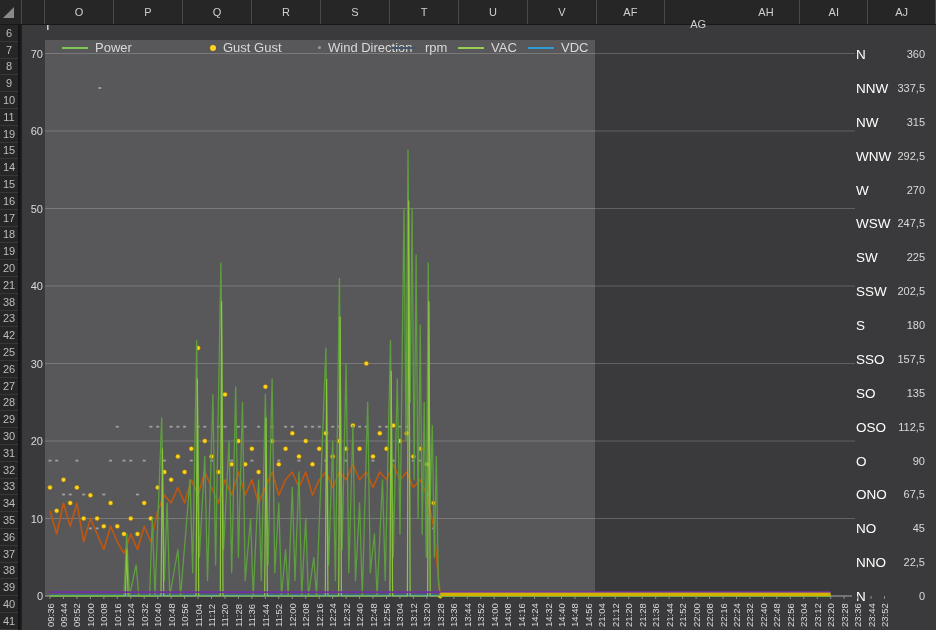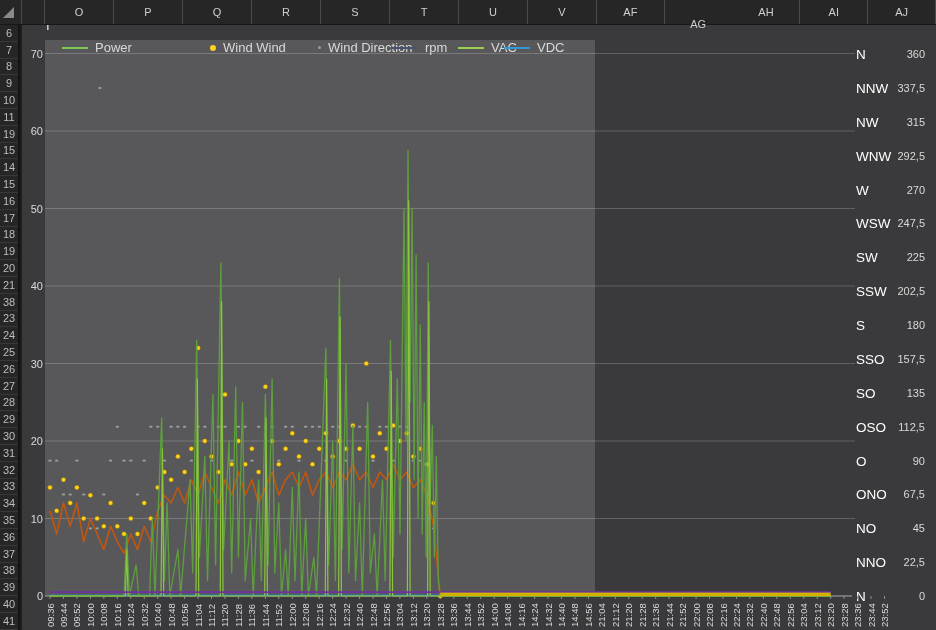--- a/index.html
+++ b/index.html
@@ -377,21 +377,21 @@
       <div class="row-cell">14</div>
       <div class="row-cell">15</div>
       <div class="row-cell">16</div>
       <div class="row-cell">17</div>
       <div class="row-cell">18</div>
       <div class="row-cell">19</div>
       <div class="row-cell">20</div>
       <div class="row-cell">21</div>
       <div class="row-cell">38</div>
       <div class="row-cell">23</div>
-      <div class="row-cell">24</div>
+      <div class="row-cell">42</div>
       <div class="row-cell">25</div>
       <div class="row-cell">26</div>
       <div class="row-cell">27</div>
       <div class="row-cell">28</div>
       <div class="row-cell">29</div>
       <div class="row-cell">30</div>
       <div class="row-cell">31</div>
       <div class="row-cell">32</div>
       <div class="row-cell">33</div>
       <div class="row-cell">34</div>
@@ -406,33 +406,33 @@
 
   <div class="legend">
     <span class="legend-clip">I</span>
 
   <div class="legend-item" style="left: 62px;">
         <span class="lg-line" style="color: rgb(125, 200, 85); background: transparent;"></span>
         <span>Power</span>
       </div>
       <div class="legend-item" style="left: 210px;">
         <span class="lg-dot" style="color: rgb(255, 210, 31); background: rgb(255, 210, 31);"></span>
-        <span>Wind Wind</span>
+        <span>Gust Gust</span>
       </div>
       <div class="legend-item" style="left: 318px; text-align: right;">
         <span class="lg-dot-small" style="color: rgb(154, 154, 154); background: rgb(154, 154, 154);"></span>
         <span>Wind Direction</span>
       </div>
       <div class="legend-item" style="left: 392px; justify-content: center;">
         <span class="lg-line" style="color: rgb(68, 84, 106); background: transparent;"></span>
         <span>rpm</span>
       </div>
       <div class="legend-item" style="left: 458px;">
         <span class="lg-line" style="color: rgb(154, 205, 80); background: transparent;"></span>
         <span>VAC</span>
       </div>
-      <div class="legend-item" style="left: 504px; text-align: right;">
+      <div class="legend-item" style="left: 528px; text-align: right;">
         <span class="lg-line" style="color: rgb(46, 155, 214); background: transparent;"></span>
         <span>VDC</span>
       </div>
     </div>
 
 </div>
 
 </body></html>

